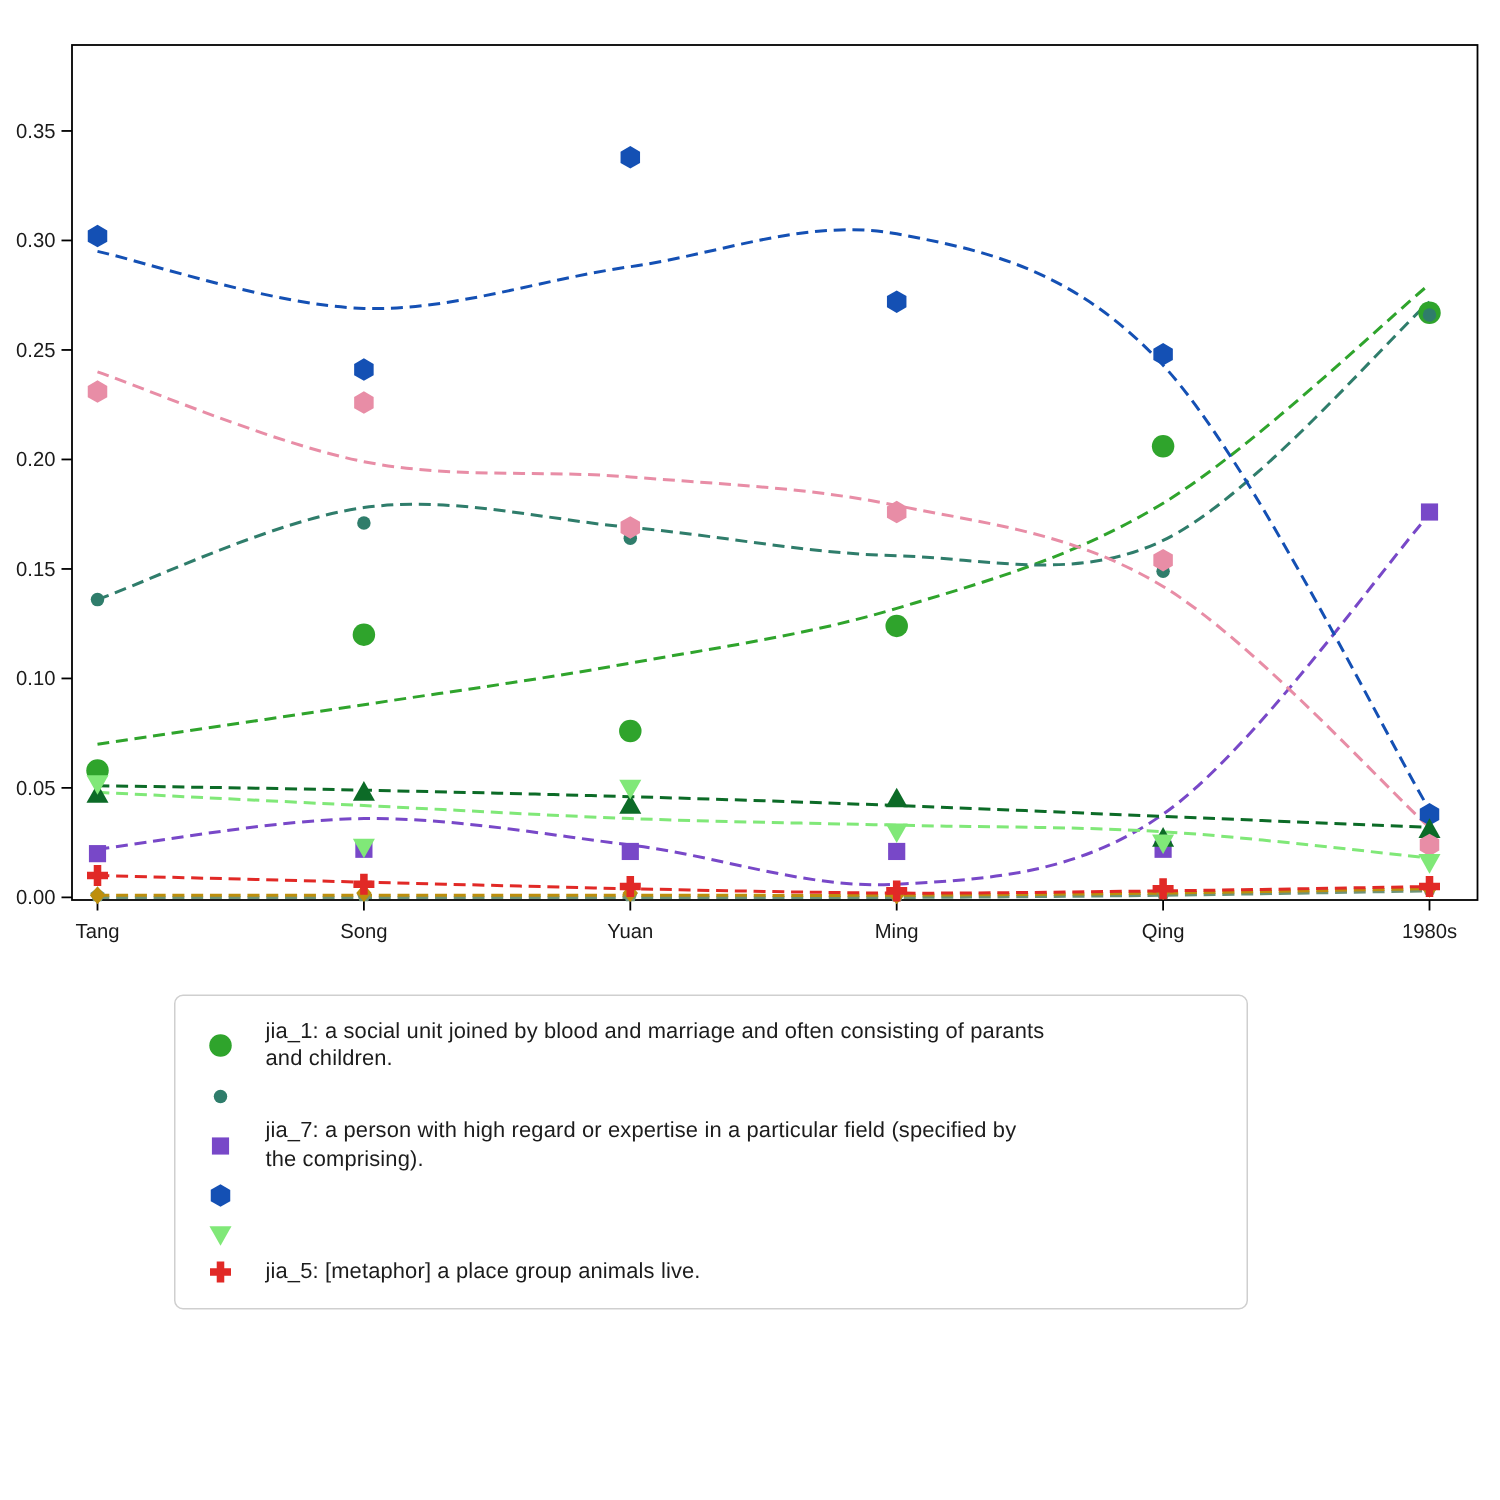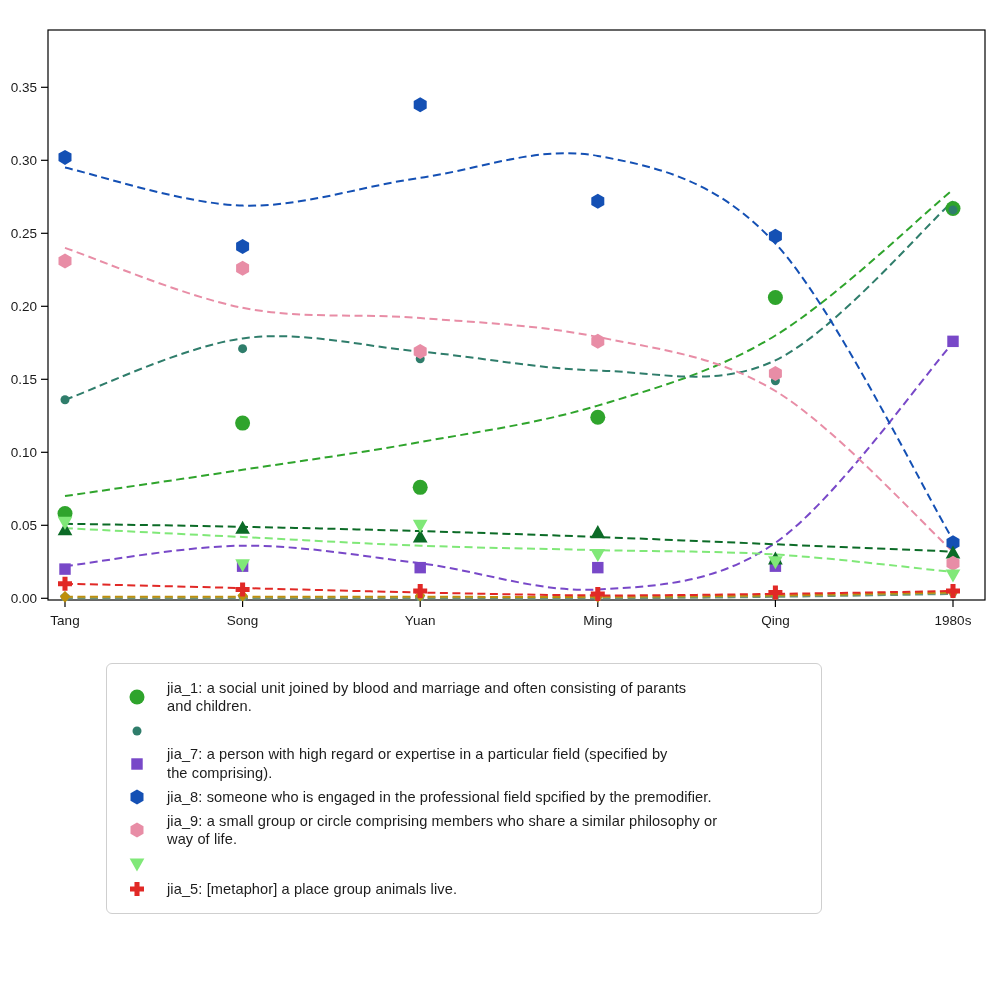--- a/index.html
+++ b/index.html
@@ -1,19 +1,19 @@
 <!DOCTYPE html>
 <html><head>
 <meta charset="utf-8">
 <style>
   html,body{margin:0;padding:0;background:#ffffff;}
   body{width:1000px;height:1000px;overflow:hidden;font-family:"Liberation Sans",sans-serif;position:relative;}
   .chart-wrap{position:absolute;left:0;top:0;width:1000px;height:645px;}
   svg text{font-family:"Liberation Sans",sans-serif;fill:#1a1a1a;}
-  .legend{position:absolute;left:106px;top:663px;width:716px;box-sizing:border-box;
+  .legend{position:absolute;left:116px;top:663px;width:716px;box-sizing:border-box;
           background:#ffffff;border:1.5px solid #cfcfcf;border-radius:6px;
           padding:11px 8px 9px 0;}
   .lrow{display:flex;align-items:center;margin:3.5px 0;}
   .lmk{flex:none;width:60px;display:flex;justify-content:center;align-items:center;}
   .ltxt{flex:1;font-size:14.6px;line-height:18.8px;color:#1c1c1c;letter-spacing:0.1px;}
 </style>
 </head>
 <body>
 
 <div class="chart-wrap">
@@ -173,34 +173,20 @@
         <div>jia_7: a person with high regard or expertise in a particular field (specified by</div>
         <div>the comprising).</div>
       </span>
     </div>
     <div class="lrow">
       <span class="lmk">
         <svg width="22" height="22">
           <polygon points="11.0,3.5 17.5,7.3 17.5,14.8 11.0,18.5 4.5,14.8 4.5,7.2" fill="#1450b4"></polygon>
         </svg>
       </span>
-      <span class="ltxt">
-        <div>jia_8: someone who is engaged in the professional field spcified by the premodifier.</div>
-      </span>
-    </div>
-    <div class="lrow">
-      <span class="lmk">
-        <svg width="22" height="22">
-          <polygon points="11.0,3.5 17.5,7.3 17.5,14.8 11.0,18.5 4.5,14.8 4.5,7.2" fill="#e88da6"></polygon>
-        </svg>
-      </span>
-      <span class="ltxt">
-        <div>jia_9: a small group or circle comprising members who share a similar philosophy or</div>
-        <div>way of life.</div>
-      </span>
     </div>
     <div class="lrow">
       <span class="lmk">
         <svg width="22" height="22">
           <polygon points="11,18.5 18.35,5.45 3.6500000000000004,5.45" fill="#80e878"></polygon>
         </svg>
       </span>
     </div>
     <div class="lrow">
       <span class="lmk">

